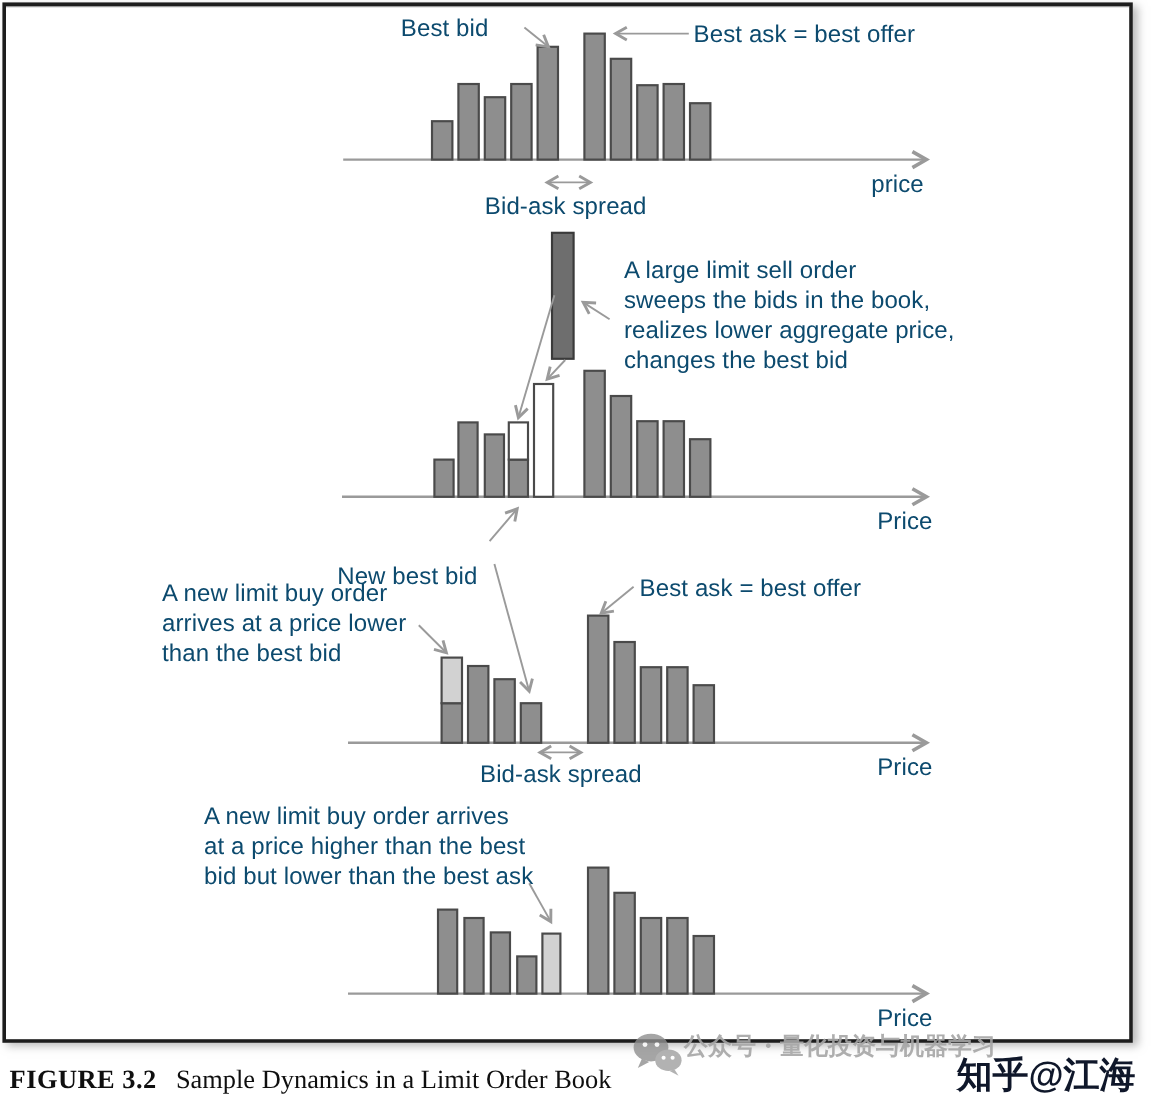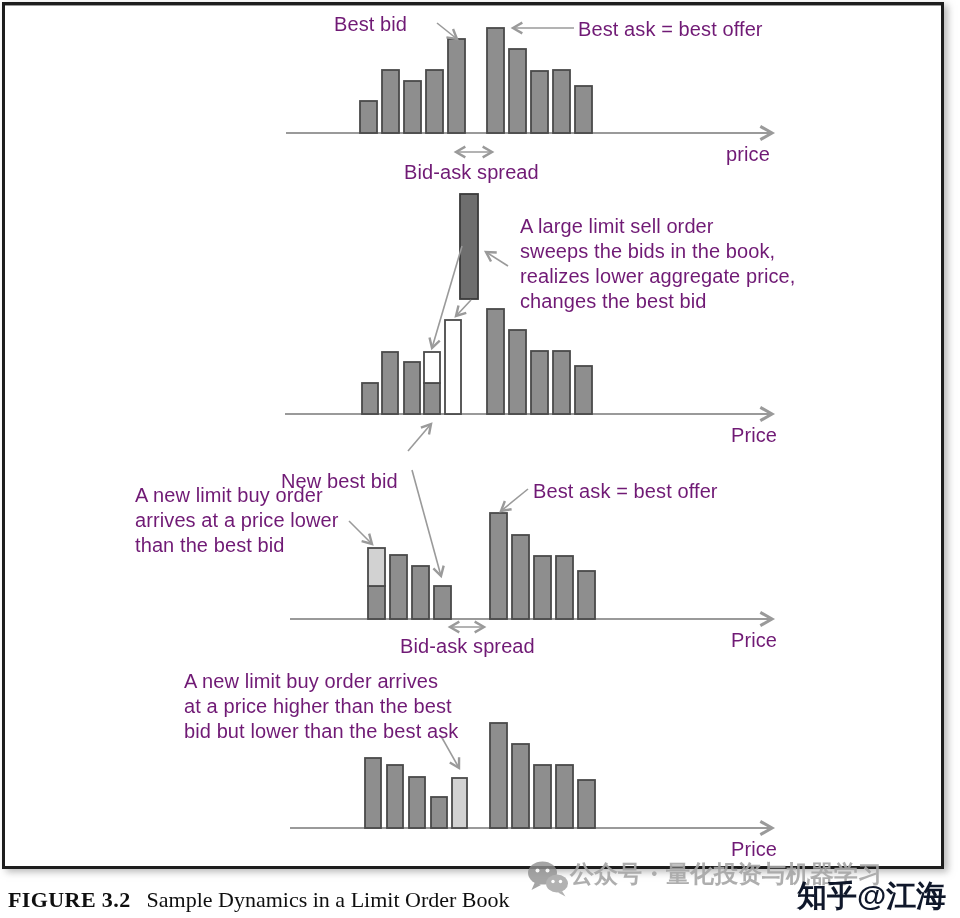--- a/index.html
+++ b/index.html
@@ -11,33 +11,33 @@
   .frame{
     position:absolute;left:2px;top:2px;width:936px;height:861px;
     border:3px solid #1d1d1d;background:#ffffff;
     box-shadow:4px 3px 7px rgba(130,130,130,.55), inset 0 1px 0 #9a9a9a;
   }
   svg.overlay{
     position:absolute;left:0;top:0;width:960px;height:918px;
     pointer-events:none;
   }
   .lbl{
-    position:absolute;color:#701a75;font-size:20px;line-height:25px;
+    position:absolute;color:#0c4a6e;font-size:20px;line-height:25px;
     white-space:pre-line;letter-spacing:.1px;
   }
   .caption{
     position:absolute;left:8px;top:887px;
     font-family:"Liberation Serif",serif;font-size:22px;color:#0f0f0f;
     white-space:nowrap;
     text-align:right;
   }
   .cap-label{font-weight:bold;letter-spacing:.4px;margin-right:16px;}
   .wm-icon{position:absolute;left:527px;top:860px;opacity:.8;}
   .wm-text1{
-    position:absolute;left:570px;top:858px;font-size:24px;color:#a6a6a6;
+    position:absolute;left:570px;top:858px;font-size:20px;color:#a6a6a6;
     font-weight:bold;white-space:nowrap;opacity:.9;
   }
   .wm-text2{
     position:absolute;left:797px;top:876px;font-size:30px;color:#0f172a;
     font-weight:bold;white-space:nowrap;
   }
 </style>
 </head>
 <body>
 
@@ -121,21 +121,21 @@
 <div class="lbl" style="left:731px;top:423px">Price</div>
 
 <div class="lbl" style="left:281px;top:469px">New best bid</div>
 <div class="lbl" style="left:135px;top:483px">A new limit buy order
 arrives at a price lower
 than the best bid</div>
 <div class="lbl" style="left:533px;top:479px">Best ask = best offer</div>
 <div class="lbl" style="left:731px;top:628px">Price</div>
 <div class="lbl" style="left:400px;top:634px">Bid-ask spread</div>
 
-<div class="lbl" style="left:184px;top:669px">A new limit buy order arrives
+<div class="lbl" style="left:170px;top:669px">A new limit buy order arrives
 at a price higher than the best
 bid but lower than the best ask</div>
 <div class="lbl" style="left:731px;top:837px">Price</div>
 
 <div class="caption">
   <span class="cap-label">FIGURE 3.2</span><span class="cap-text">Sample Dynamics in a Limit Order Book</span>
 </div>
 
 <svg class="wm-icon" width="42" height="37" viewBox="0 0 42 37" xmlns="http://www.w3.org/2000/svg">
   <ellipse cx="15.5" cy="13" rx="14.5" ry="11.5" fill="#8f8f8f"></ellipse>

